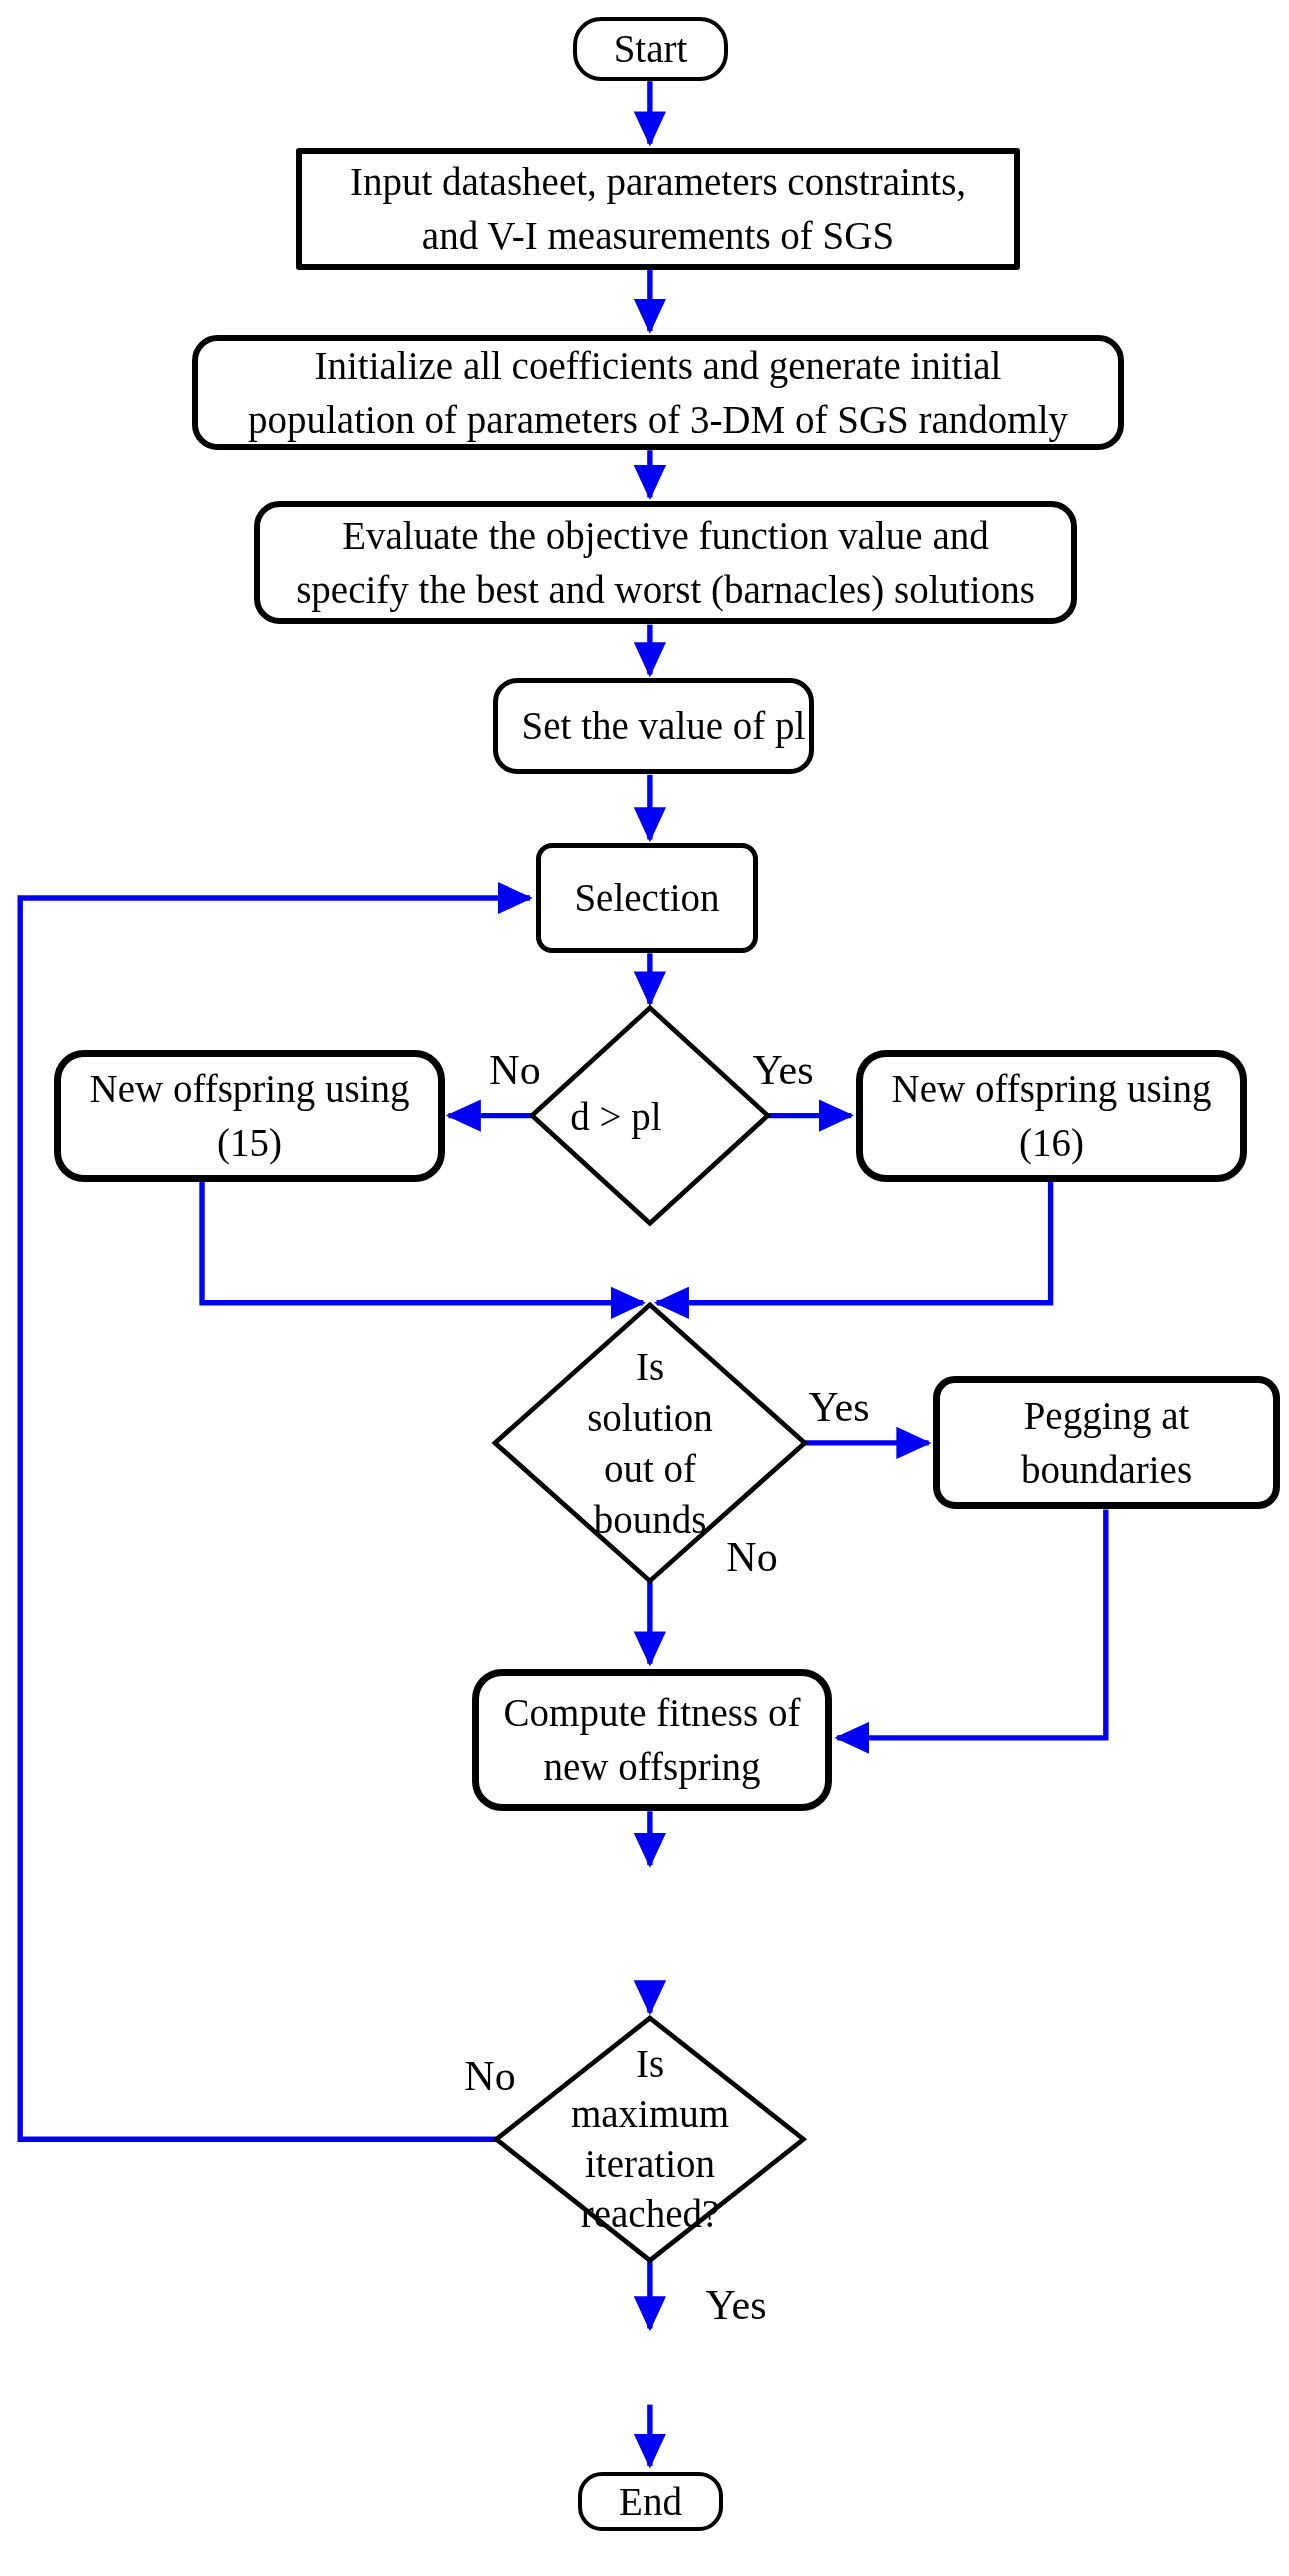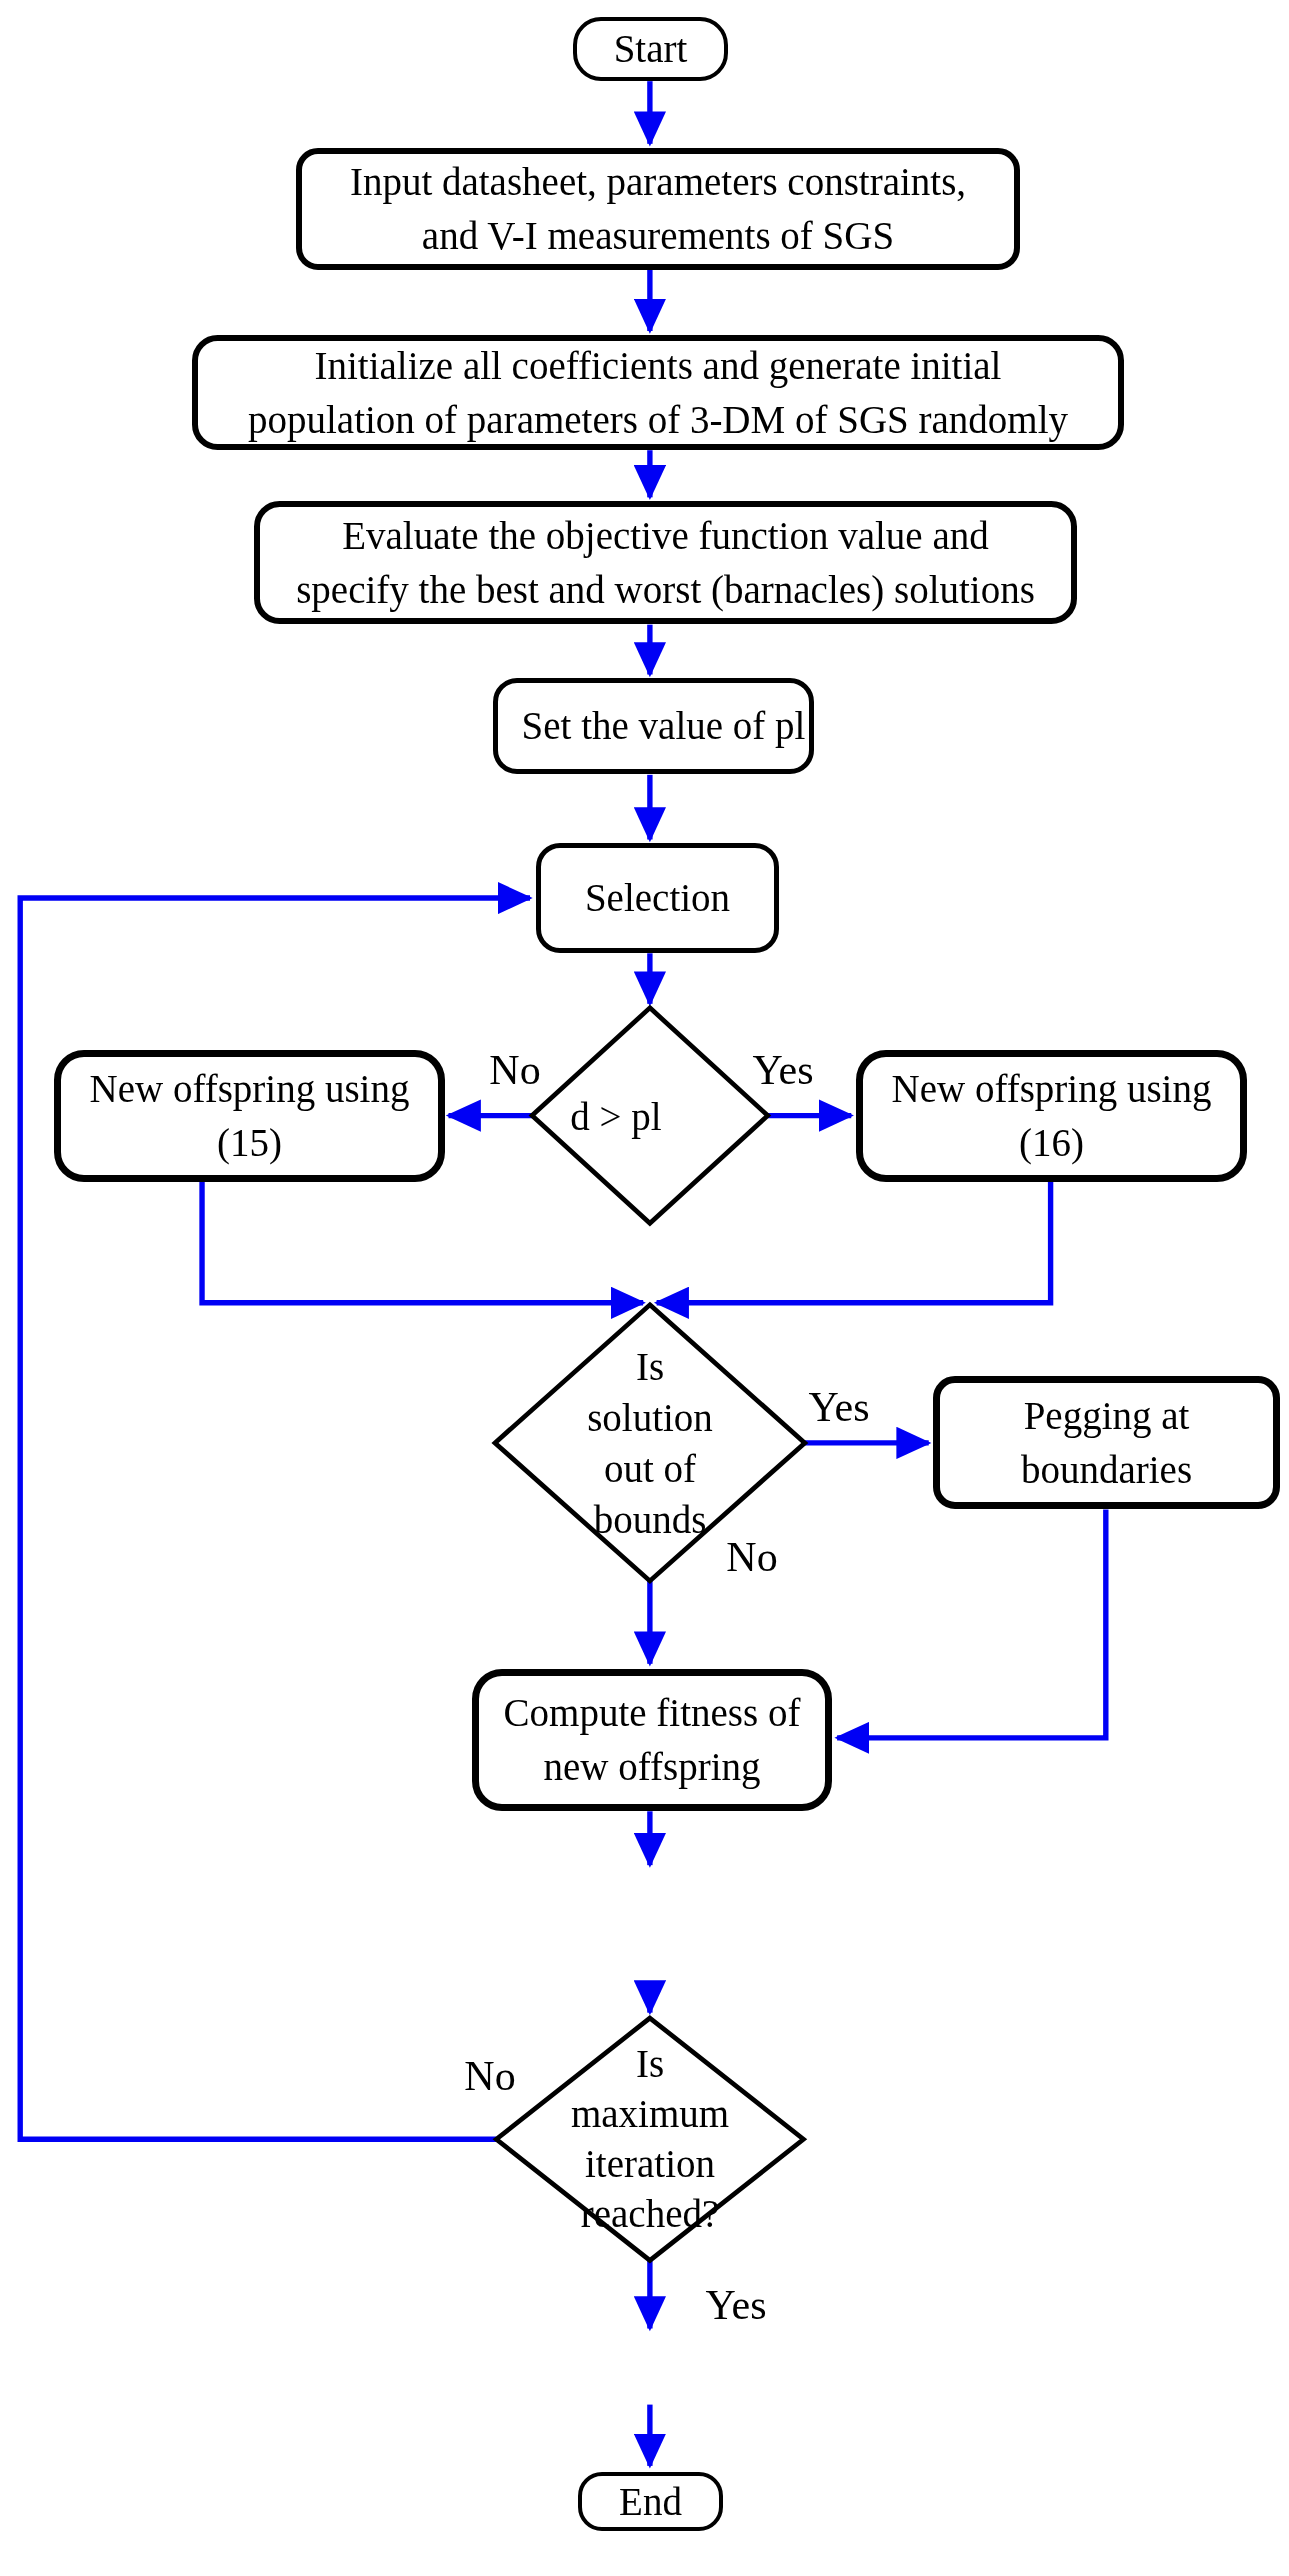--- a/index.html
+++ b/index.html
@@ -76,32 +76,32 @@
     <path class="edge" d="M965 3356 L965 3457" marker-end="url(#arrowhead)"></path>
     <path class="edge" d="M965 3570 L965 3661" marker-end="url(#arrowhead)"></path>
 
     <polygon class="decision" points="965,1496 1140,1656 965,1816 790,1656"></polygon>
     <polygon class="decision" points="965,1937 1195,2142 965,2347 735,2142"></polygon>
     <polygon class="decision" points="965,2996 1193,3176 965,3356 737,3176"></polygon>
   </svg>
 
   <div class="node" style="left:573px;top:17px;width:155px;height:64px;border-width:4.7px;border-radius:28px;text-align:center;">Start</div>
 
-  <div class="node" style="left:296px;top:148px;width:724px;height:122px;border-width:6px;border-radius:22px;">Input datasheet, parameters constraints,
+  <div class="node" style="left:296px;top:148px;width:724px;height:122px;border-width:6px;border-radius:3px;">Input datasheet, parameters constraints,
 and V-I measurements of SGS</div>
 
   <div class="node" style="left:192px;top:335px;width:932px;height:115px;border-width:6px;border-radius:25.6px;">Initialize all coefficients and generate initial
 population of parameters of 3-DM of SGS randomly</div>
 
   <div class="node" style="left:234px;top:501px;width:823px;height:123px;border-width:6px;border-radius:25.6px;margin-left:20px;">Evaluate the objective function value and
 specify the best and worst (barnacles) solutions</div>
 
   <div class="node" style="left:493px;top:678px;width:321px;height:96px;border-width:5.4px;border-radius:24px;padding-left:20px;">Set the value of pl</div>
 
-  <div class="node" style="left:536px;top:843px;width:243px;height:110px;border-width:5.4px;border-radius:24px;text-align:right;">Selection</div>
+  <div class="node" style="left:536px;top:843px;width:222px;height:110px;border-width:5.4px;border-radius:16px;text-align:right;">Selection</div>
 
   <div class="dlabel" style="left:616px;top:1116px;font-family:Liberation Serif, serif;">d &gt; pl</div>
 
   <div class="node" style="left:54px;top:1050px;width:391px;height:132px;border-width:7.4px;border-radius:30px;">New offspring using
 (15)</div>
 
   <div class="node" style="left:856px;top:1050px;width:391px;height:132px;border-width:7.4px;border-radius:30px;">New offspring using
 (16)</div>
 
   <div class="dlabel" style="left:650px;top:1443px;">Is

